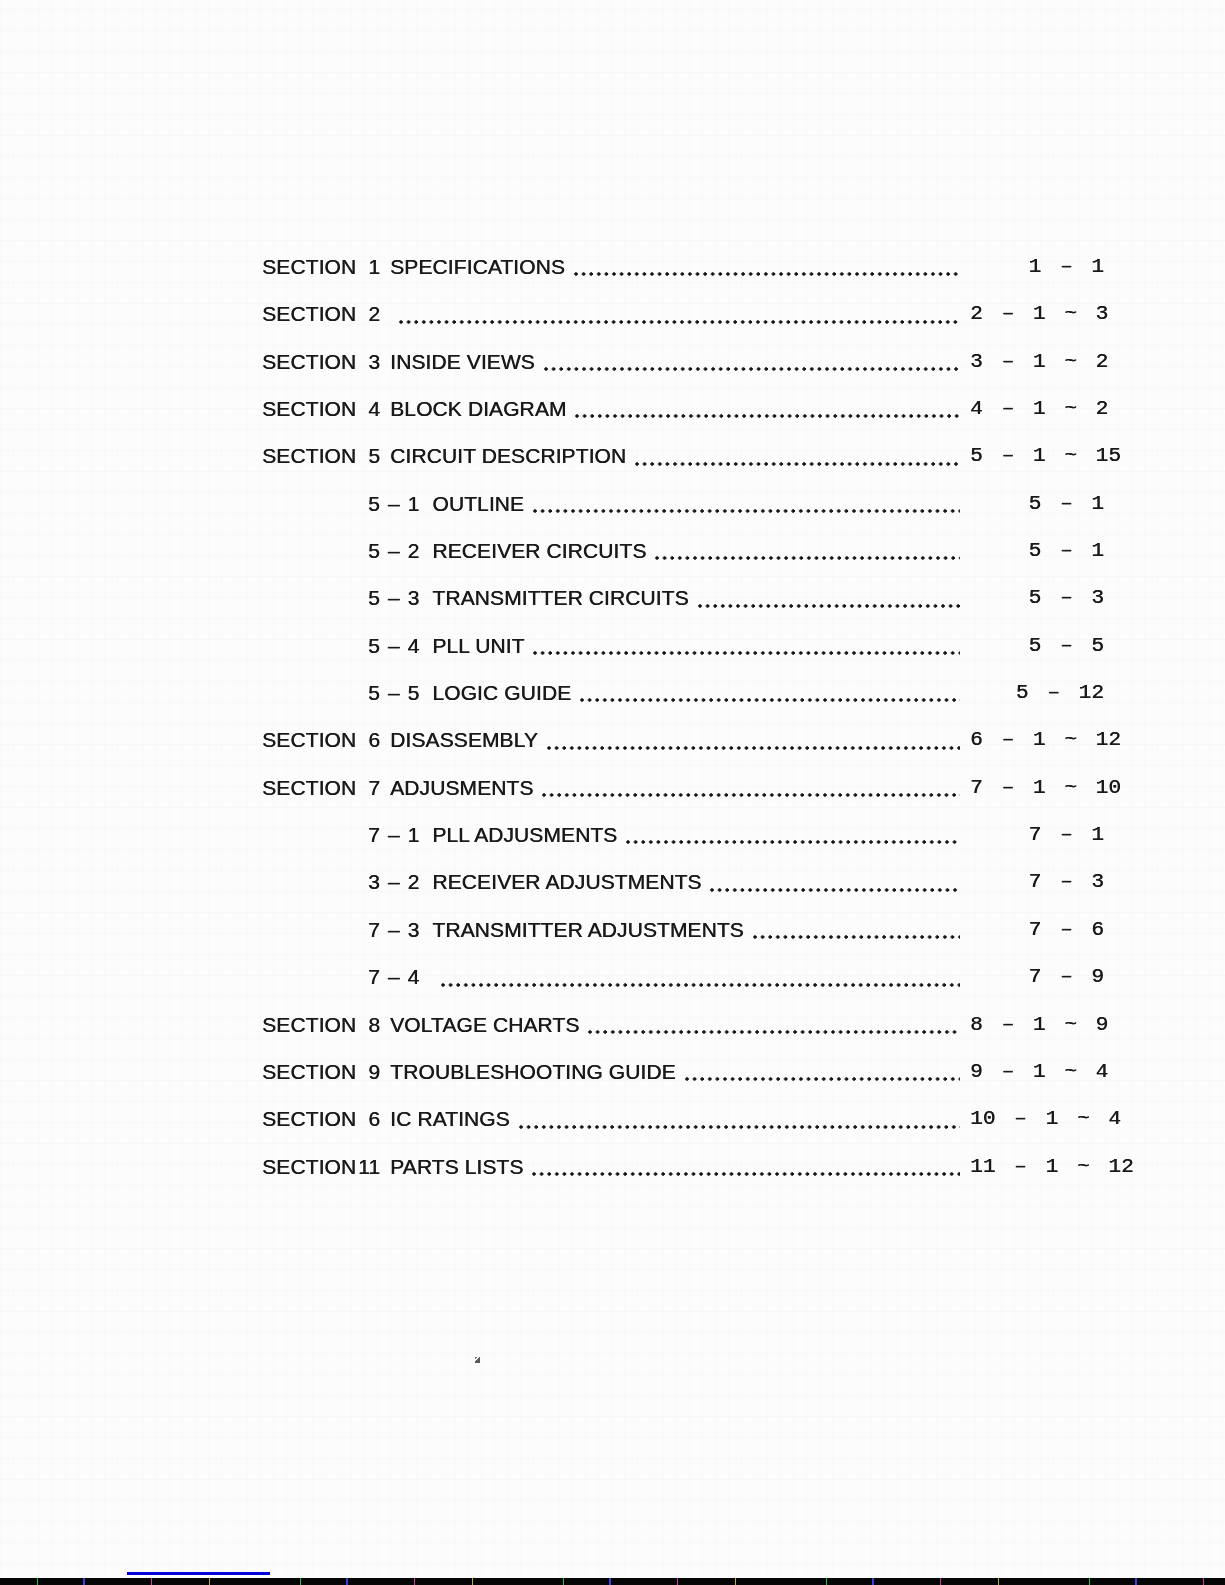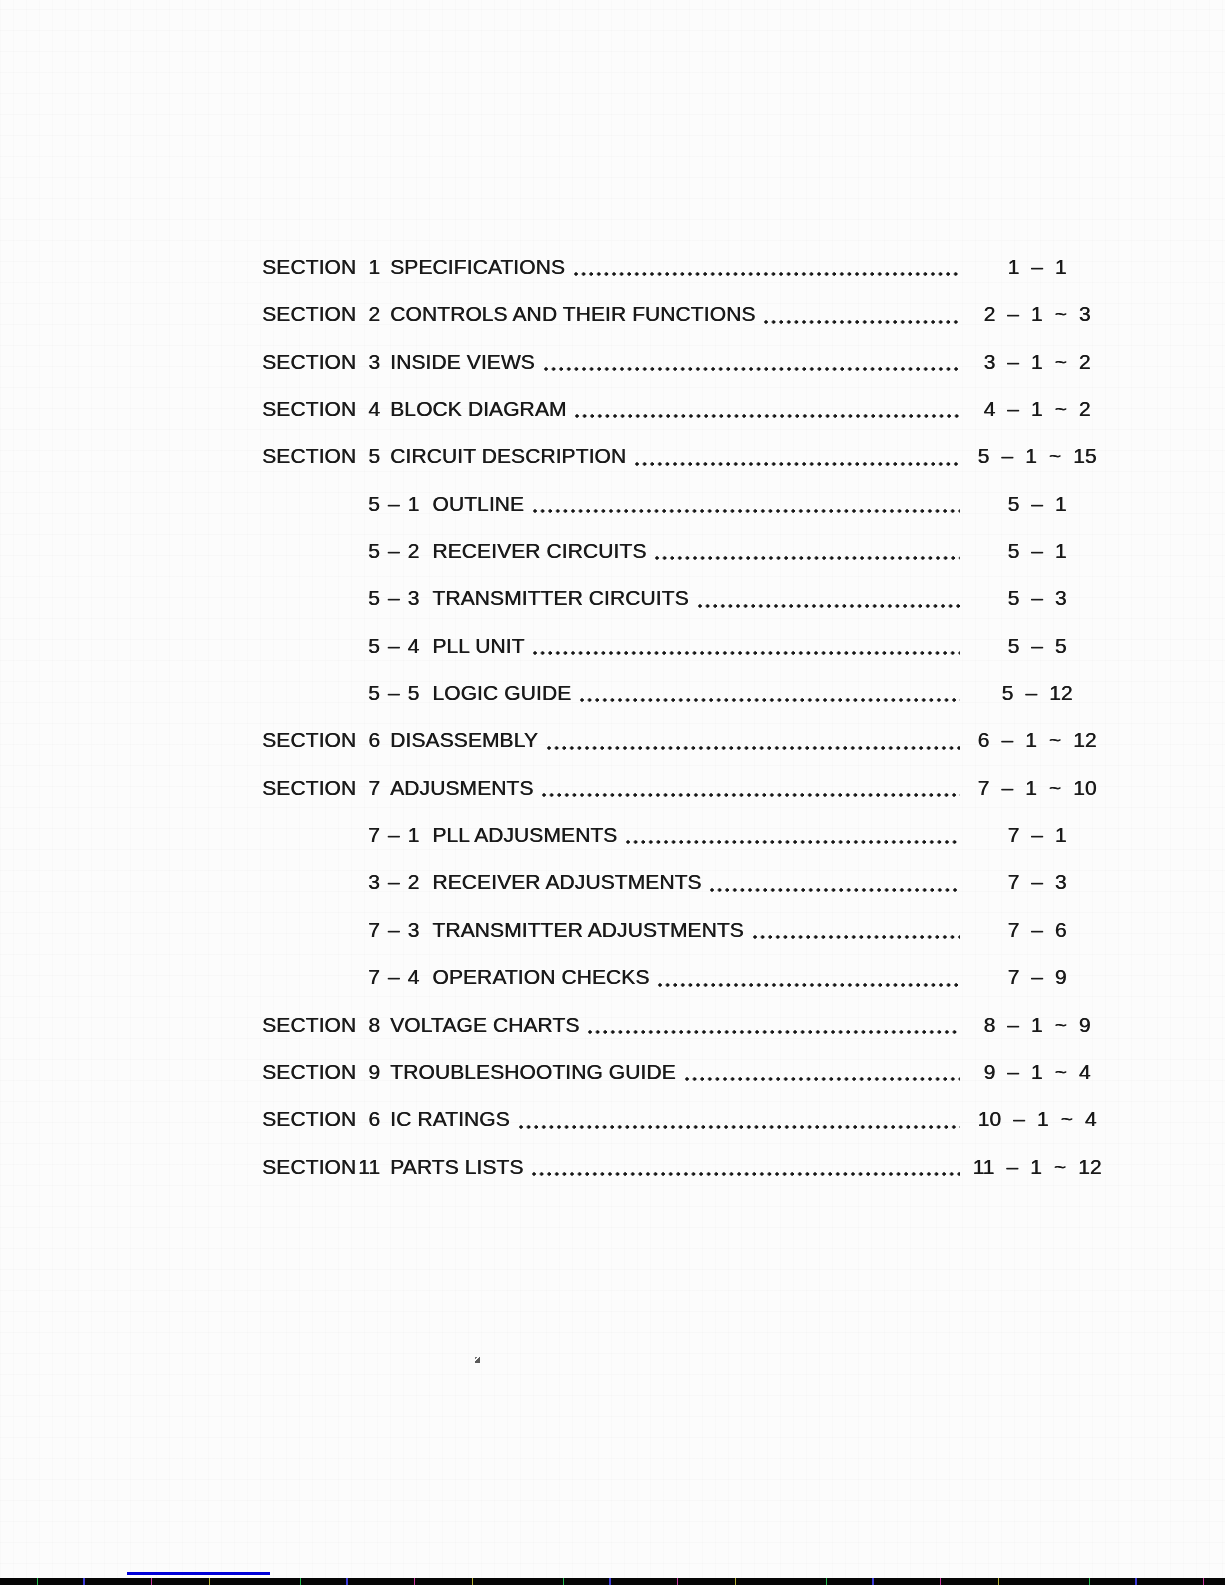--- a/index.html
+++ b/index.html
@@ -29,21 +29,21 @@
   .w{width:84px;flex:0 0 auto;}
   .n{width:34px;flex:0 0 auto;text-align:right;margin-right:10px;}
   .t{flex:0 0 auto;}
   .sub .sn{margin-left:106px;margin-right:13px;flex:0 0 auto;word-spacing:2px;}
   .leader{
     flex:1 1 auto;height:4px;align-self:flex-end;
     margin:0 10px 14px 9px;
     background-image:radial-gradient(circle at 2px 2px,#161616 1.45px,rgba(0,0,0,0) 1.95px);
     background-size:7.6px 4px;background-repeat:repeat-x;background-position:left bottom;
   }
-  .ref{width:134px;flex:0 0 auto;text-align:center;word-spacing:6px;white-space:pre;}
+  .ref{width:134px;flex:0 0 auto;text-align:right;word-spacing:6px;white-space:pre;font-family:Liberation Mono, monospace;}
   
   .speck{
     position:absolute;left:475px;top:1357px;width:5px;height:6px;
     background:linear-gradient(135deg,#555 0 2px,transparent 2px 3px,#333 3px 5px);
     opacity:.8;
   }
   .blue-line{
     position:absolute;left:127px;top:1572px;width:143px;height:3px;
     background:#0000d8;
   }
@@ -67,21 +67,20 @@
     <span class="w">SECTION</span>
     <span class="n">1</span>
     <span class="t">SPECIFICATIONS</span>
     <span class="leader"></span>
     <span class="ref">1 – 1</span>
   </div>
 
   <div class="row">
     <span class="w">SECTION</span>
     <span class="n">2</span>
-    <span class="t">CONTROLS AND THEIR FUNCTIONS</span>
     <span class="leader"></span>
     <span class="ref">2 – 1 ~ 3</span>
   </div>
 
   <div class="row">
     <span class="w">SECTION</span>
     <span class="n">3</span>
     <span class="t">INSIDE VIEWS</span>
     <span class="leader"></span>
     <span class="ref">3 – 1 ~ 2</span>
@@ -170,21 +169,20 @@
 
   <div class="row sub">
     <span class="sn">7 – 3</span>
     <span class="t">TRANSMITTER ADJUSTMENTS</span>
     <span class="leader"></span>
     <span class="ref">7 – 6</span>
   </div>
 
   <div class="row sub">
     <span class="sn">7 – 4</span>
-    <span class="t">OPERATION CHECKS</span>
     <span class="leader"></span>
     <span class="ref">7 – 9</span>
   </div>
 
   <div class="row">
     <span class="w">SECTION</span>
     <span class="n">8</span>
     <span class="t">VOLTAGE CHARTS</span>
     <span class="leader"></span>
     <span class="ref">8 – 1 ~ 9</span>

